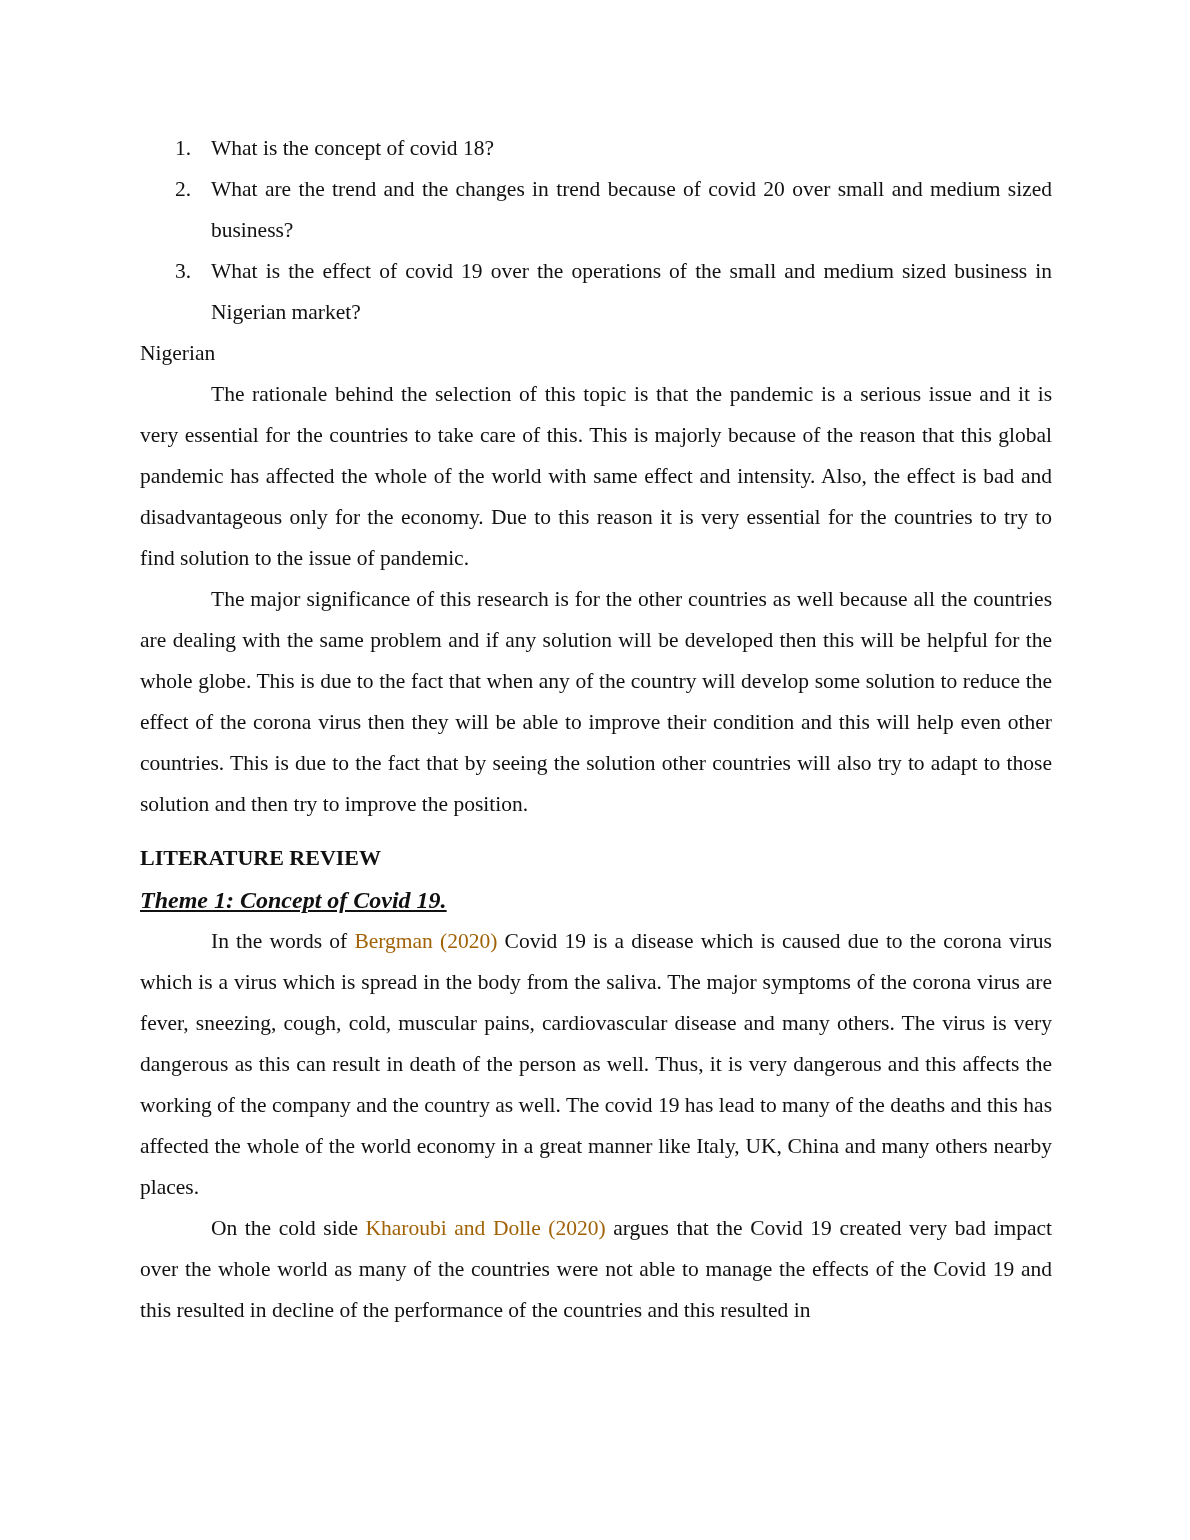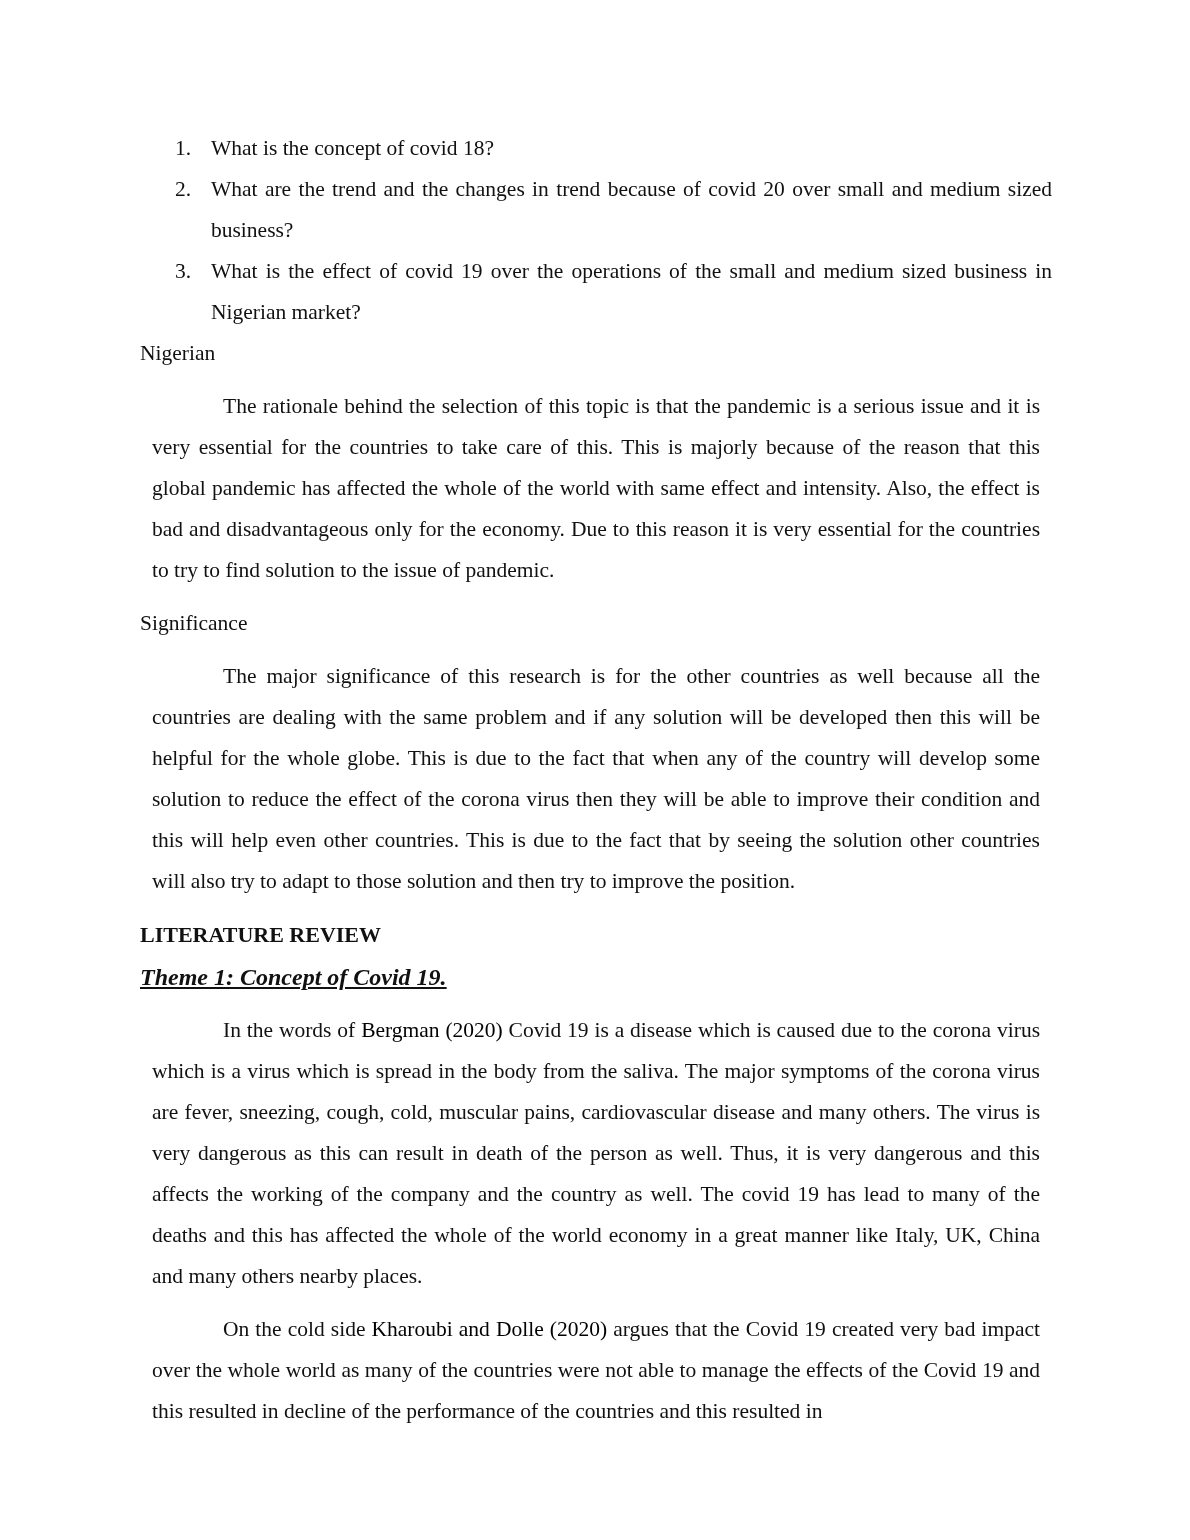--- a/index.html
+++ b/index.html
@@ -37,42 +37,42 @@
   }
   .q-text {
     flex: 1;
     text-align: justify;
   }
   .subheading {
     text-align: left;
     margin: 0;
   }
   .para {
-    margin: 12px;
+    margin: 0;
     text-align: justify;
     text-indent: 71px;
   }
   .lit-heading {
     margin: 12px 0 2px 0;
     font-size: 22px;
     font-weight: bold;
     line-height: 41px;
     text-align: left;
   }
   .theme-heading {
     margin: 0;
     font-size: 24px;
     font-weight: bold;
     font-style: italic;
     text-decoration: underline;
     line-height: 41px;
     text-align: left;
   }
   .citation {
-    color: #000000;
+    color: #a16207;
   }
 </style>
 </head>
 <body>
 
 <div class="page">
   <div class="content">
 
     <div class="q-list">
       <div class="q-item">
@@ -85,21 +85,20 @@
       </div>
       <div class="q-item">
         <span class="q-num">3.</span>
         <span class="q-text">What is the effect of covid 19 over the operations of the small and medium sized business in Nigerian market?</span>
       </div>
     </div>
 
     <p class="subheading">Nigerian</p>
     <p class="para">The rationale behind the selection of this topic is that the pandemic is a serious issue and it is very essential for the countries to take care of this. This is majorly because of the reason that this global pandemic has affected the whole of the world with same effect and intensity. Also, the effect is bad and disadvantageous only for the economy. Due to this reason it is very essential for the countries to try to find solution to the issue of pandemic.</p>
 
-    <p class="subheading">Significance</p>
     <p class="para">The major significance of this research is for the other countries as well because all the countries are dealing with the same problem and if any solution will be developed then this will be helpful for the whole globe. This is due to the fact that when any of the country will develop some solution to reduce the effect of the corona virus then they will be able to improve their condition and this will help even other countries. This is due to the fact that by seeing the solution other countries will also try to adapt to those solution and then try to improve the position.</p>
 
     <h1 class="lit-heading">LITERATURE REVIEW</h1>
     <h2 class="theme-heading">Theme 1: Concept of Covid 19.</h2>
 
     <p class="para"><span>In the words of </span><span class="citation">Bergman (2020)</span><span> Covid 19 is a disease which is caused due to the corona virus which is a virus which is spread in the body from the saliva. The major symptoms of the corona virus are fever, sneezing, cough, cold, muscular pains, cardiovascular disease and many others. The virus is very dangerous as this can result in death of the person as well. Thus, it is very dangerous and this affects the working of the company and the country as well. The covid 19 has lead to many of the deaths and this has affected the whole of the world economy in a great manner like Italy, UK, China and many others nearby places.</span></p>
 
     <p class="para"><span>On the cold side </span><span class="citation">Kharoubi and Dolle (2020)</span><span> argues that the Covid 19 created very bad impact over the whole world as many of the countries were not able to manage the effects of the Covid 19 and this resulted in decline of the performance of the countries and this resulted in</span></p>
 
   </div>

